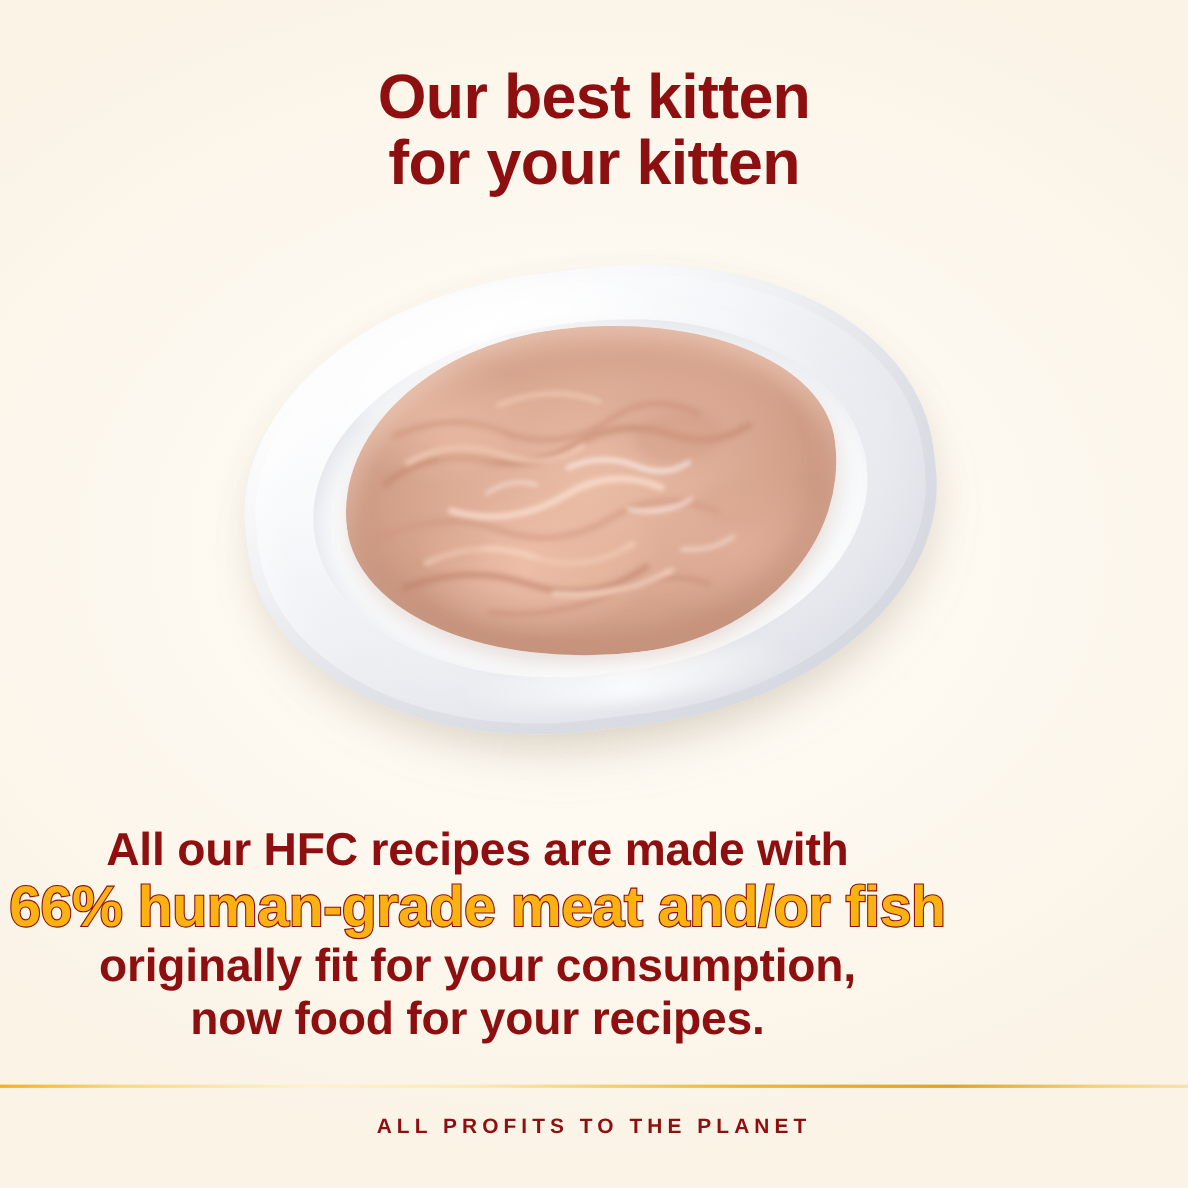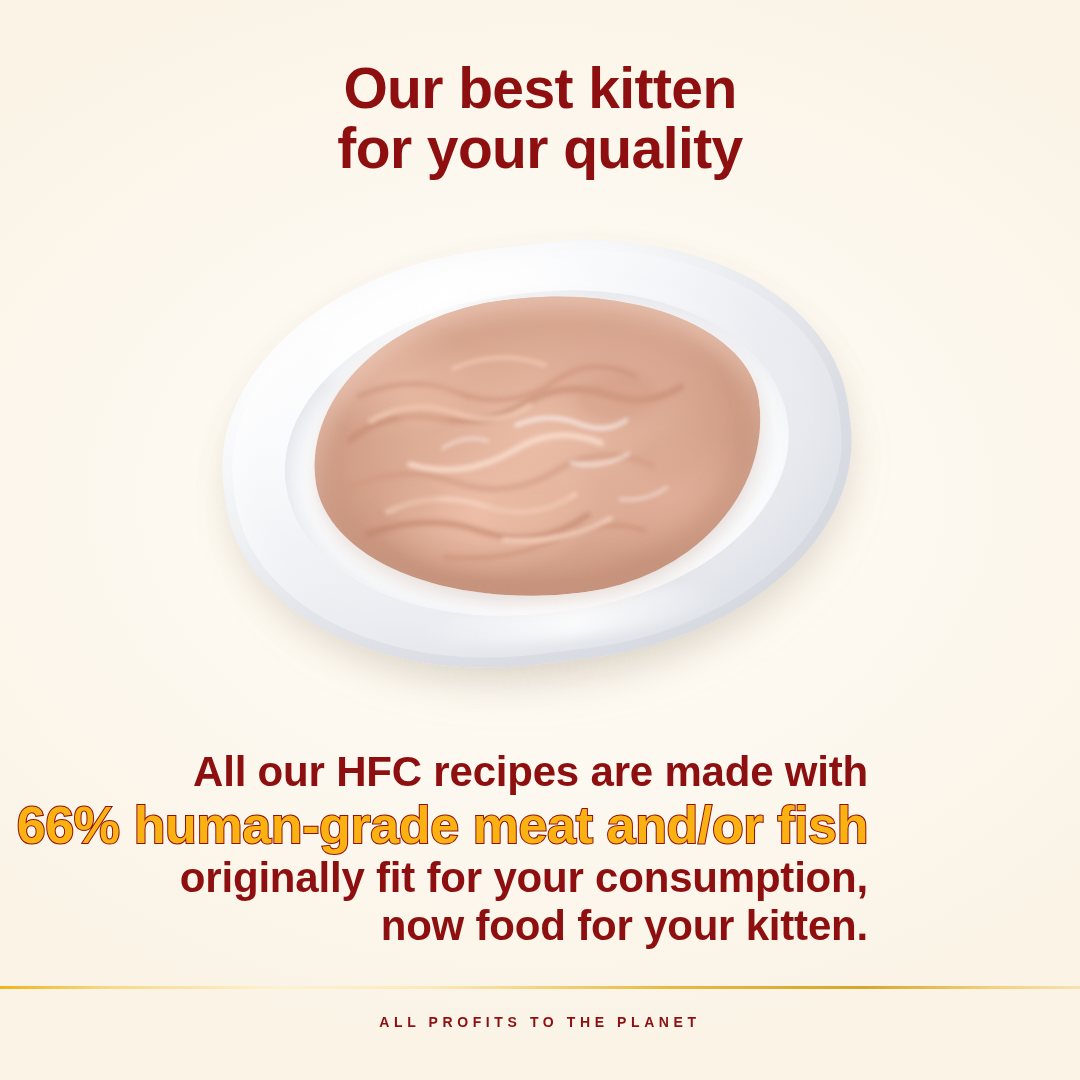--- a/index.html
+++ b/index.html
@@ -154,21 +154,21 @@
     overflow: hidden;
   }
   .food-tex svg { display: block; }
 
   
   .body-copy {
     position: absolute;
     left: 0;
     top: 748px;
     width: 868px;
-    text-align: right;
+    text-align: center;
     color: #8d0f0f;
     font-family: "Liberation Sans Narrow", "Liberation Sans", sans-serif;
     font-weight: bold;
     font-size: 42px;
     line-height: 48px;
     letter-spacing: -0.2px;
   }
   .body-copy .bc-line { display: block; }
   .bc-highlight {
     display: block;
@@ -199,32 +199,32 @@
   }
   .footer-text {
     position: absolute;
     left: 0;
     top: 1014px;
     width: 1080px;
     text-align: center;
     color: #8d0f0f;
     font-family: "Liberation Sans", sans-serif;
     font-weight: bold;
-    font-size: 14px;
+    font-size: 19px;
     letter-spacing: 4.6px;
   }
 </style>
 </head>
 <body>
 
 <div id="poster">
 
   <div class="headline">
     <span class="hl-line">Our best kitten</span>
-    <span class="hl-line">for your quality</span>
+    <span class="hl-line">for your kitten</span>
   </div>
 
   <div class="plate-stage">
     <div class="plate-wrap">
       <div class="plate-shadow"></div>
       <div class="plate">
         <div class="plate-rim"></div>
         <div class="plate-well"></div>
         <div class="plate-gloss"></div>
         <div class="plate-gloss2"></div>
@@ -271,19 +271,19 @@
           </div>
         </div>
       </div>
     </div>
   </div>
 
   <div class="body-copy">
     <span class="bc-line">All our HFC recipes are made with</span>
     <span class="bc-highlight">66% human-grade meat and/or fish</span>
     <span class="bc-line">originally fit for your consumption,</span>
-    <span class="bc-line">now food for your kitten.</span>
+    <span class="bc-line">now food for your recipes.</span>
   </div>
 
   <div class="divider"></div>
   <div class="footer-text">ALL PROFITS TO THE PLANET</div>
 
 </div>
 
 </body></html>

